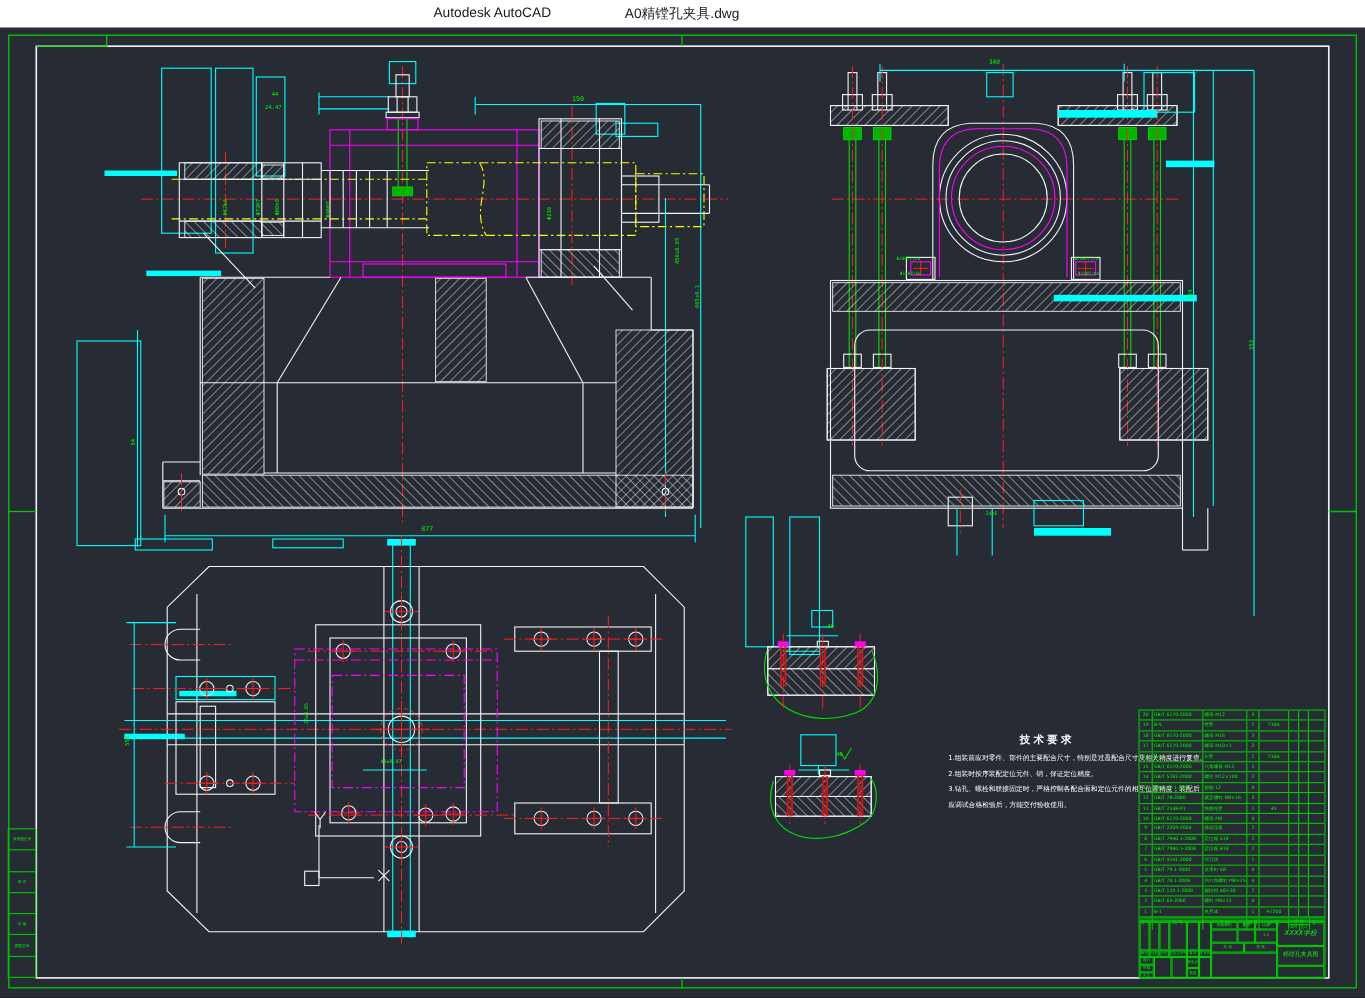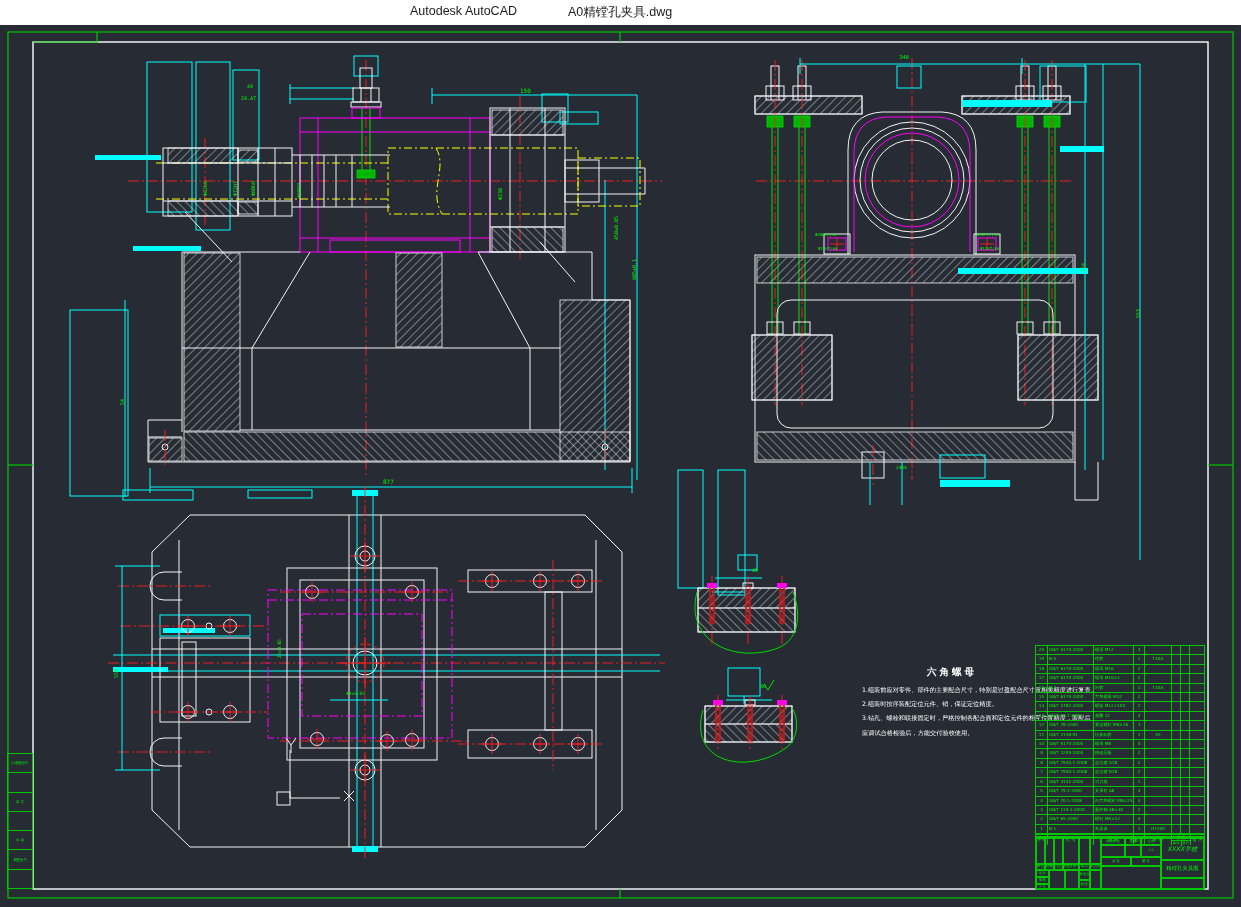--- a/index.html
+++ b/index.html
@@ -1,20 +1,20 @@
 <!DOCTYPE html>
 <html><head>
 <meta charset="utf-8">
 <style>
   html,body{margin:0;padding:0;background:#111;}
   .stage{position:relative;width:1241px;height:907px;background:#262b34;overflow:hidden;
          font-family:"Liberation Sans",sans-serif;}
   .titlebar{position:absolute;left:0;top:0;width:1241px;height:25px;background:#ffffff;z-index:5;}
   .titlebar span{position:absolute;top:4px;font-size:12.5px;color:#1b1b1b;white-space:nowrap;}
-  .tb-app{left:410px;text-align:center;}
+  .tb-app{left:394px;text-align:center;}
   .tb-file{left:568px;}
   svg.draw{position:absolute;left:0;top:0;z-index:1;}
 
   
   .w{stroke:#f2f5f7;fill:none;stroke-width:1}
   .wln{stroke:#eef2f5;fill:none;stroke-width:1.5}
   .m{stroke:#ff00ff;fill:none;stroke-width:1}
   .md{stroke:#ff00ff;fill:none;stroke-width:1;stroke-dasharray:9 3 2 3}
   .c{stroke:#00ffff;fill:none;stroke-width:1}
   .cf{fill:#00ffff;stroke:none}
@@ -475,21 +475,21 @@
   <span class="dim" style="left: 278px; top: 658px; transform: rotate(-90deg); font-size: 4.5px;">25±0.05</span>
 
   <span class="dim" style="left: 346px; top: 692px; font-size: 4.5px;">40±0.03</span>
 
   <span class="dim" style="left: 752px; top: 568px; font-size: 5px;">40</span>
 
   <span class="dim" style="left: 760px; top: 684px; font-size: 5px;">40</span>
 </div>
 
   <div class="ovl tech">
-    <div class="tech-title">六角螺母</div>
+    <div class="tech-title">技术要求</div>
     <div id="tech-lines">
   <div class="tech-line">1.组装前应对零件、部件的主要配合尺寸，特别是过盈配合尺寸及相关精度进行复查。</div>
 
   <div class="tech-line">2.组装时按序装配定位元件、销，保证定位精度。</div>
 
   <div class="tech-line">3.钻孔、螺栓和联接固定时，严格控制各配合面和定位元件的相互位置精度，装配后</div>
 
   <div class="tech-line">  应调试合格检验后，方能交付验收使用。</div>
 </div>
   </div>

